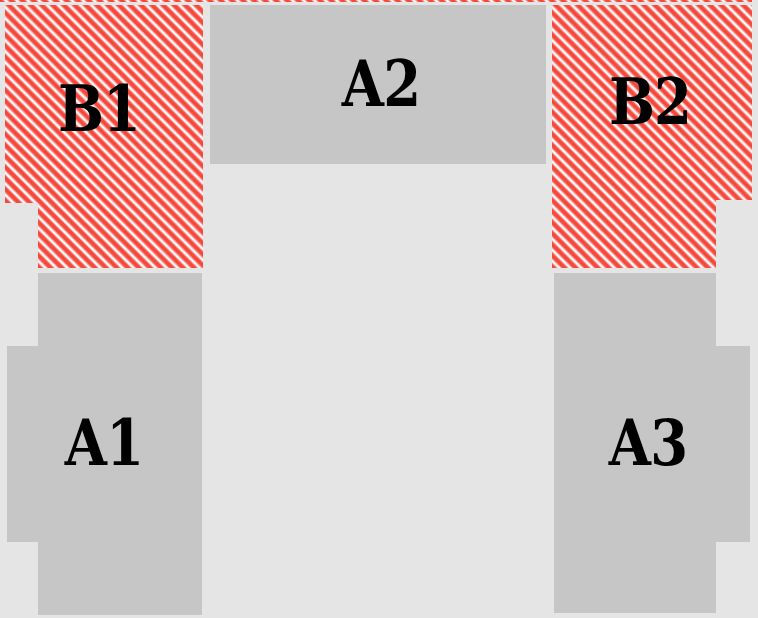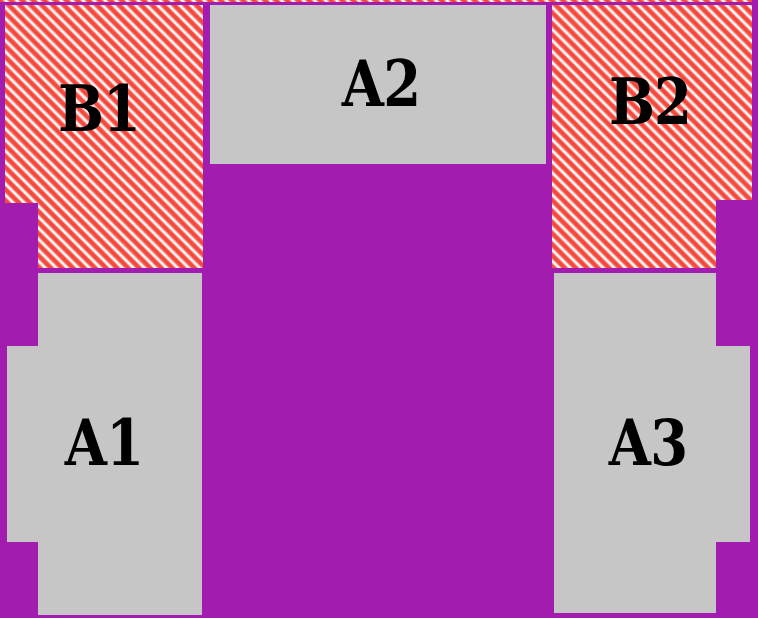--- a/index.html
+++ b/index.html
@@ -10,21 +10,21 @@
     width: 758px;
     height: 618px;
     background: #000000;
     overflow: hidden;
     font-family: "DejaVu Serif", serif;
   }
   .canvas {
     position: relative;
     width: 758px;
     height: 618px;
-    background: #a21caf;
+    background: #e5e5e5;
     overflow: hidden;
     text-align: right;
   }
   .region {
     position: absolute;
   }
   .gray {
     background: #c6c6c6;
   }
   .hatched {

